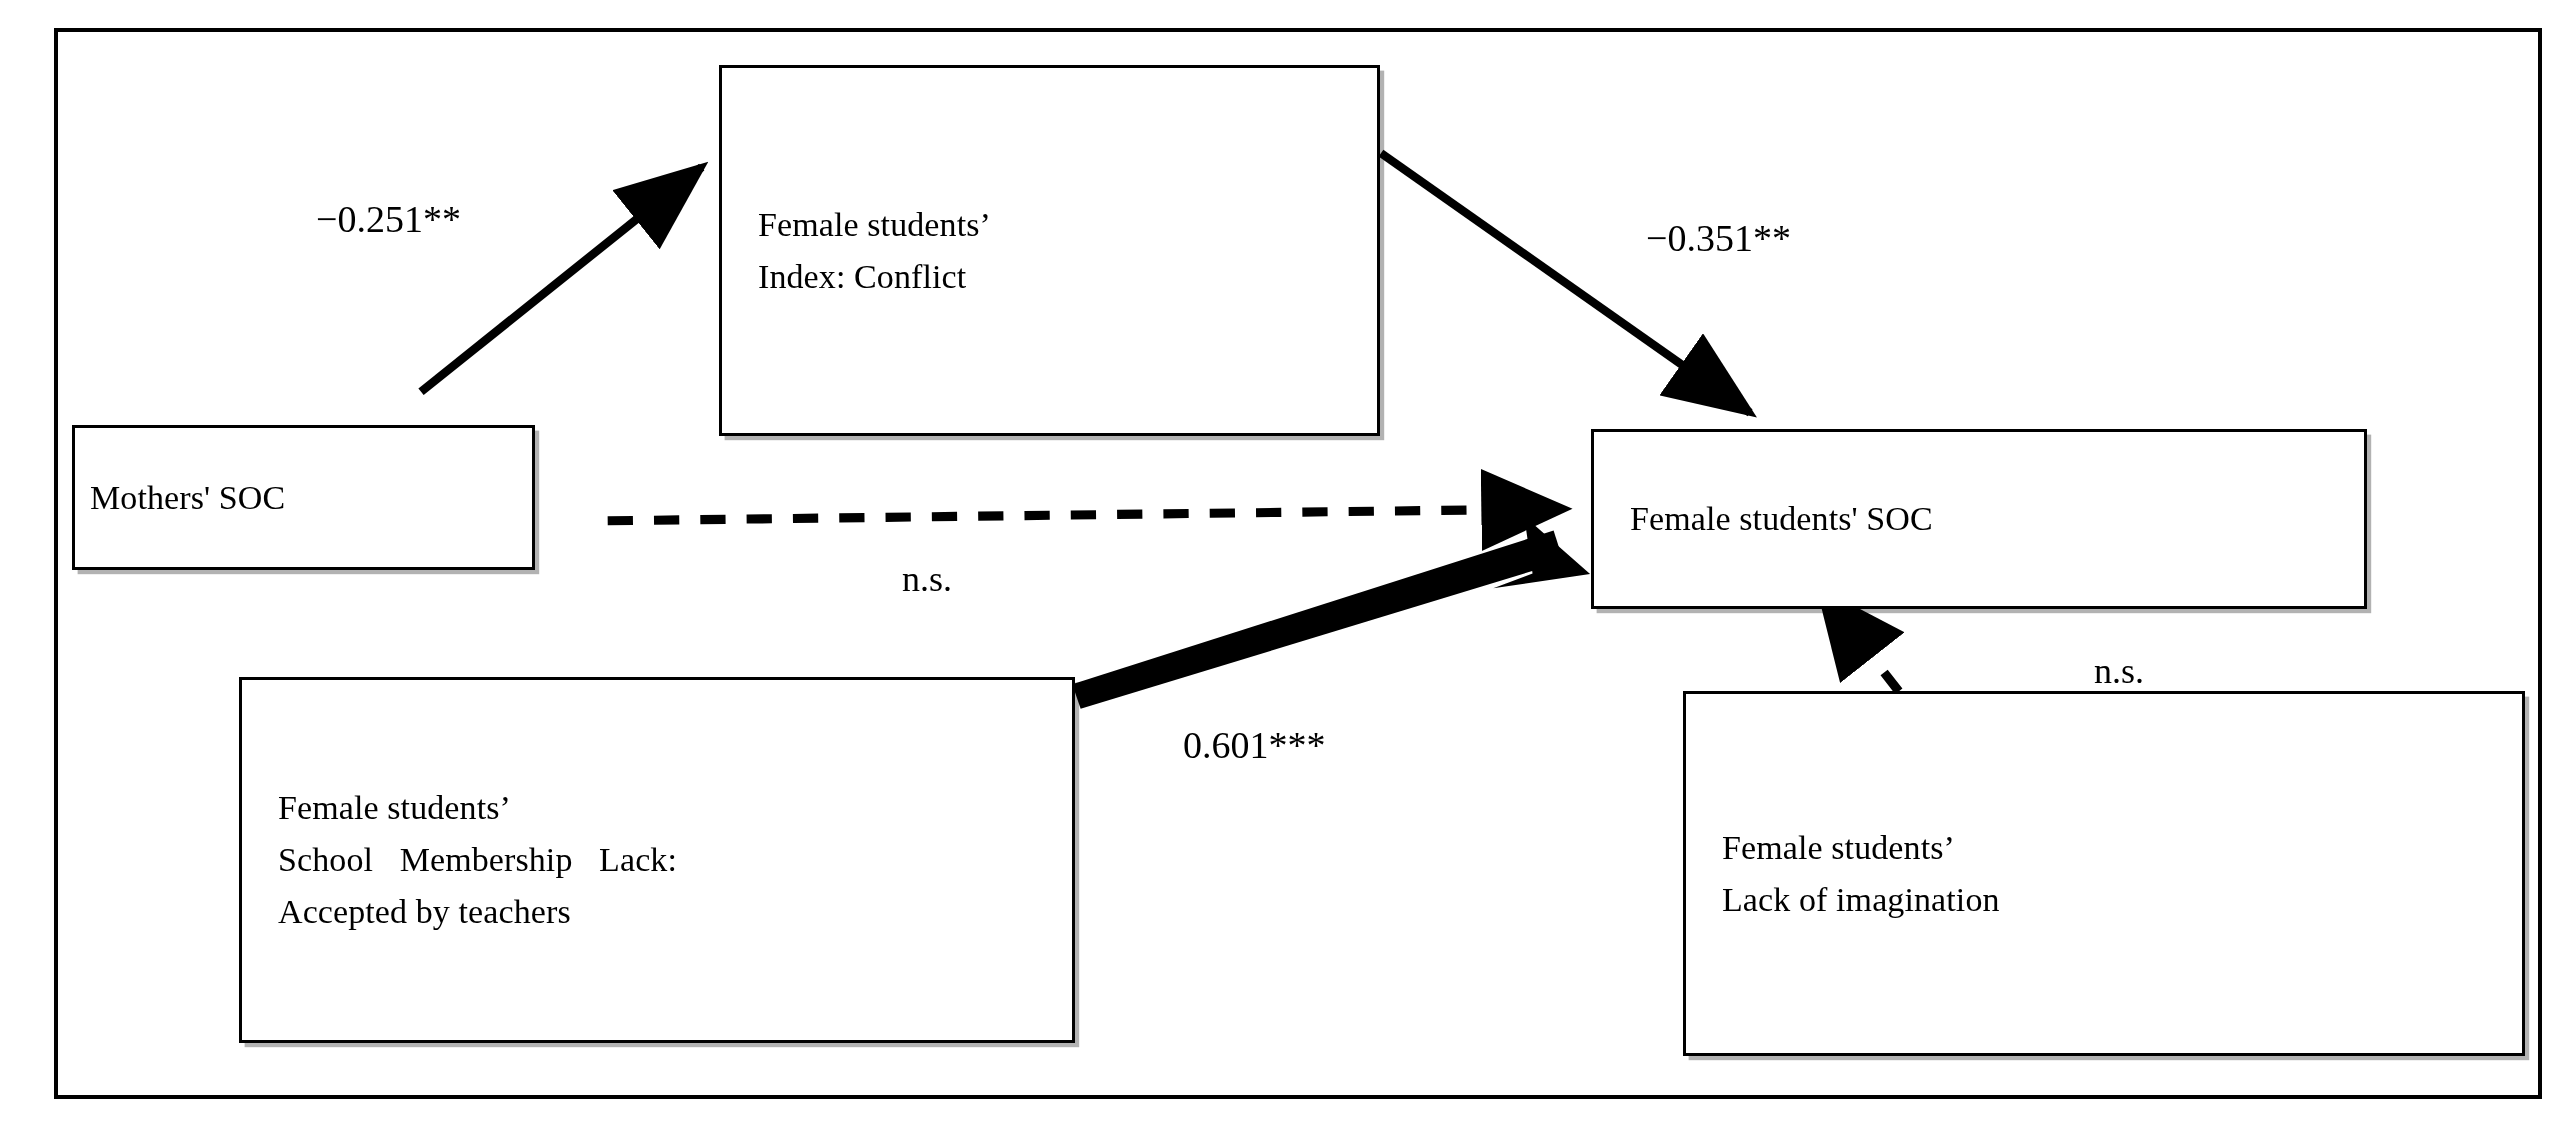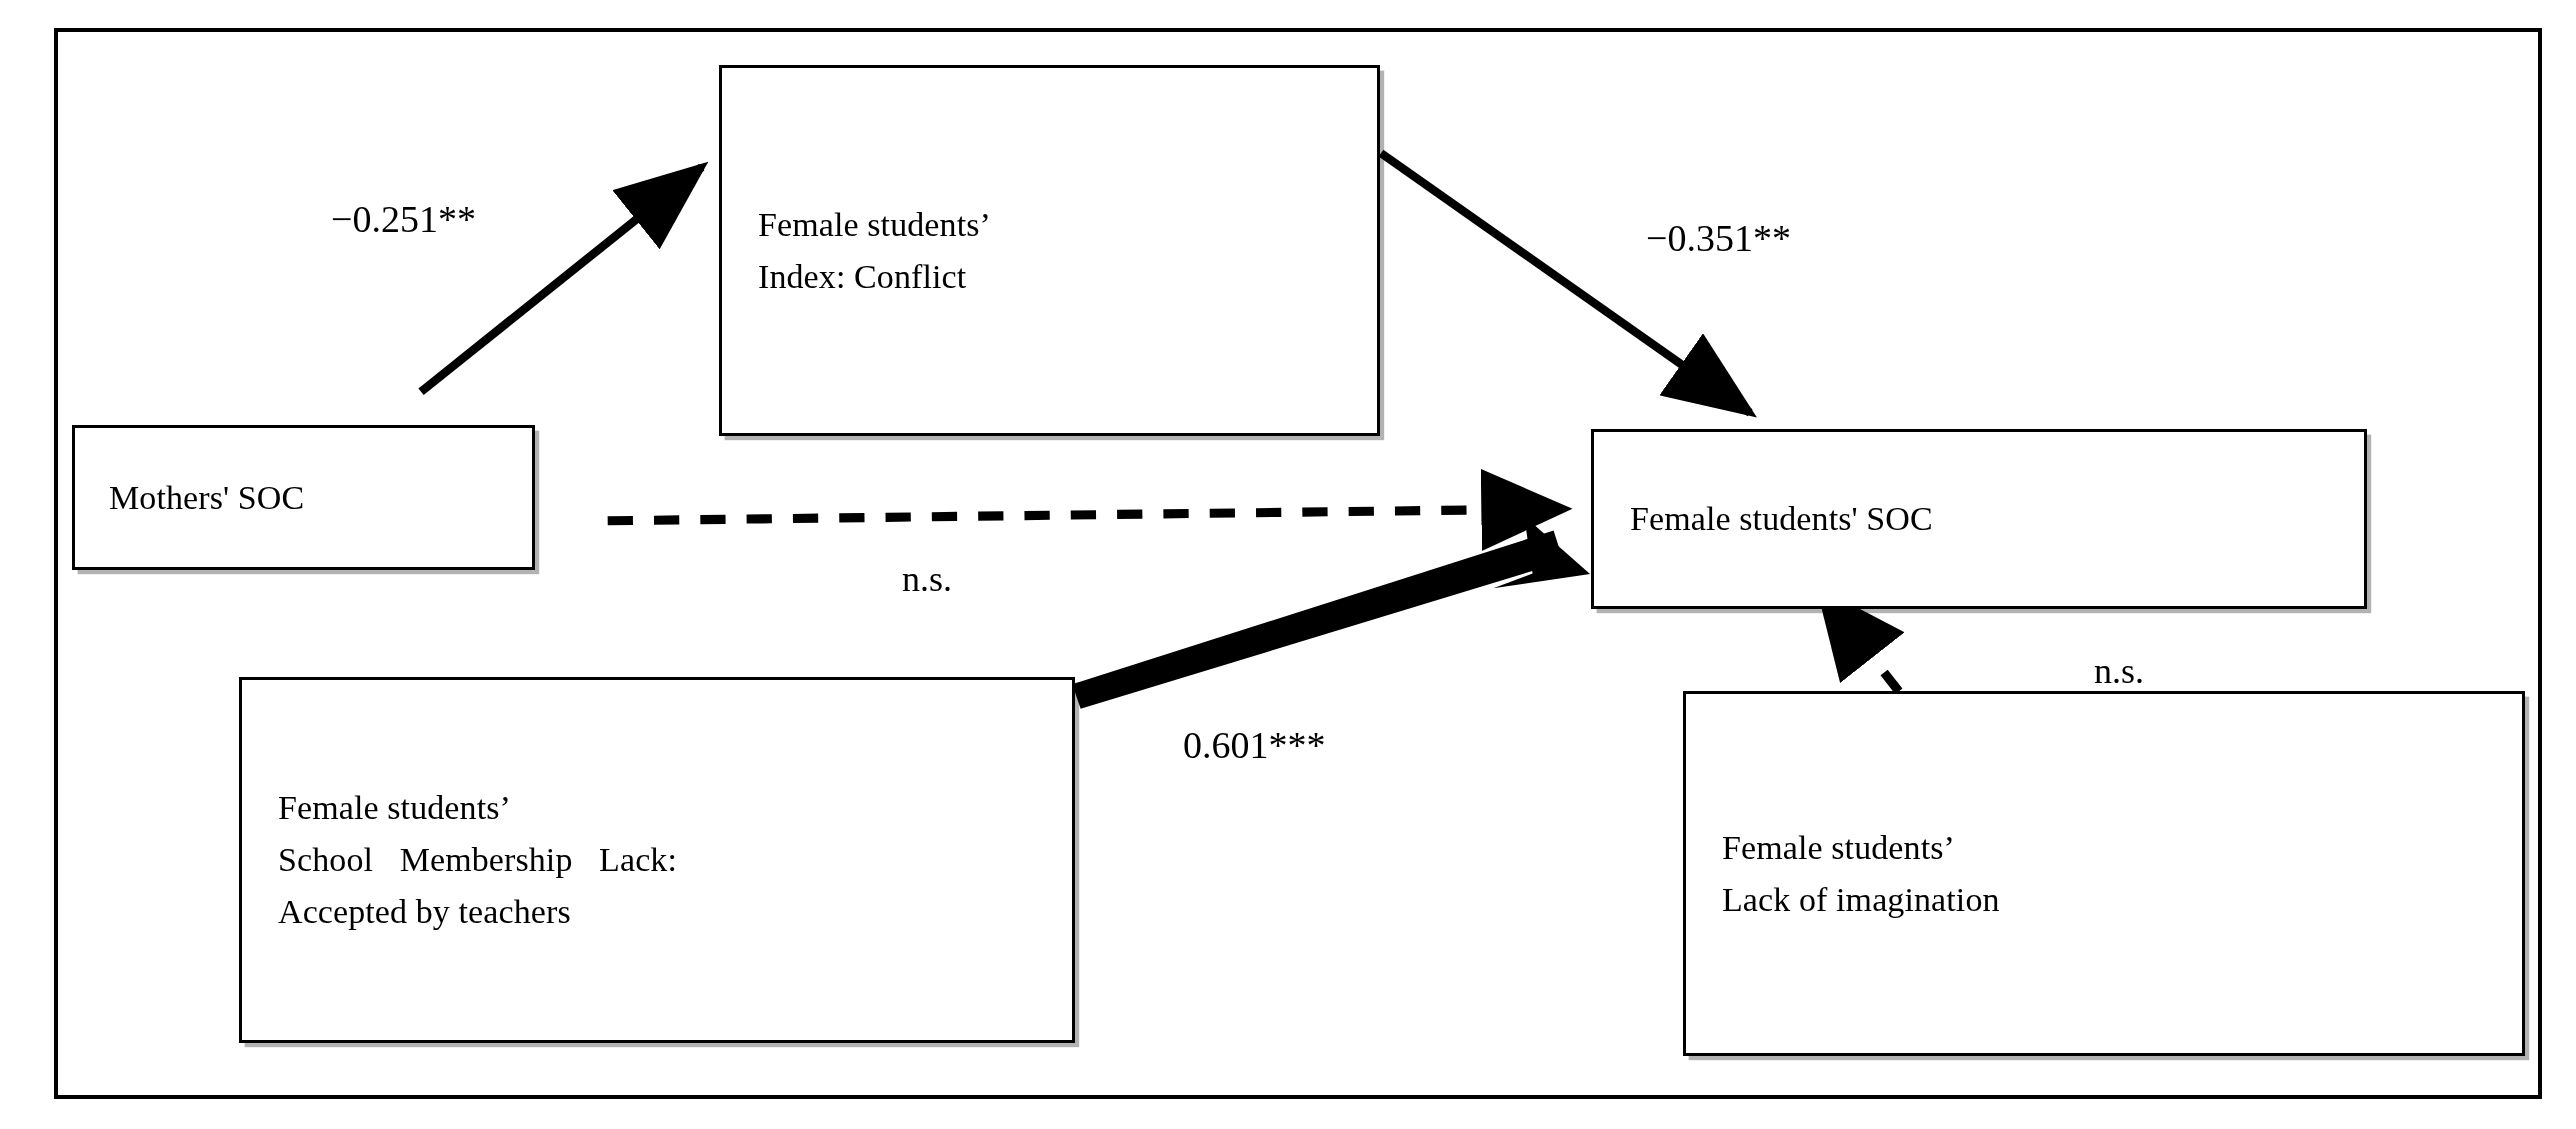--- a/index.html
+++ b/index.html
@@ -42,21 +42,21 @@
     line-height: 1.52;
     letter-spacing: 0.1px;
   }
   
   #node-conflict {
     left: 719px; top: 65px; width: 661px; height: 371px;
     padding-left: 36px;
   }
   #node-mothers-soc {
     left: 72px; top: 425px; width: 463px; height: 145px;
-    padding-left: 34px;
+    padding-left: 15px;
     justify-content: center;
   }
   #node-student-soc {
     left: 1591px; top: 429px; width: 776px; height: 180px;
     padding-left: 36px;
     justify-content: center;
   }
   #node-school-membership {
     left: 239px; top: 677px; width: 836px; height: 366px;
     padding-left: 36px;
@@ -70,21 +70,21 @@
 
   
   .edge-label {
     position: absolute;
     color: #000000;
     font-family: "Liberation Serif", "DejaVu Serif", serif;
     font-size: 38px;
     line-height: 1;
     white-space: nowrap;
   }
-  #label-mother-to-conflict { left: 331px; top: 200px; }
+  #label-mother-to-conflict { left: 316px; top: 200px; }
   #label-conflict-to-soc    { left: 1646px; top: 219px; }
   #label-mother-to-soc-ns   { left: 902px; top: 561px; font-size: 36px; }
   #label-school-to-soc      { left: 1183px; top: 726px; }
   #label-personality-ns     { left: 2094px; top: 653px; font-size: 36px; }
 
   
   #figure-frame {
     position: absolute;
     left: 54px; top: 28px;
     width: 2488px; height: 1071px;

